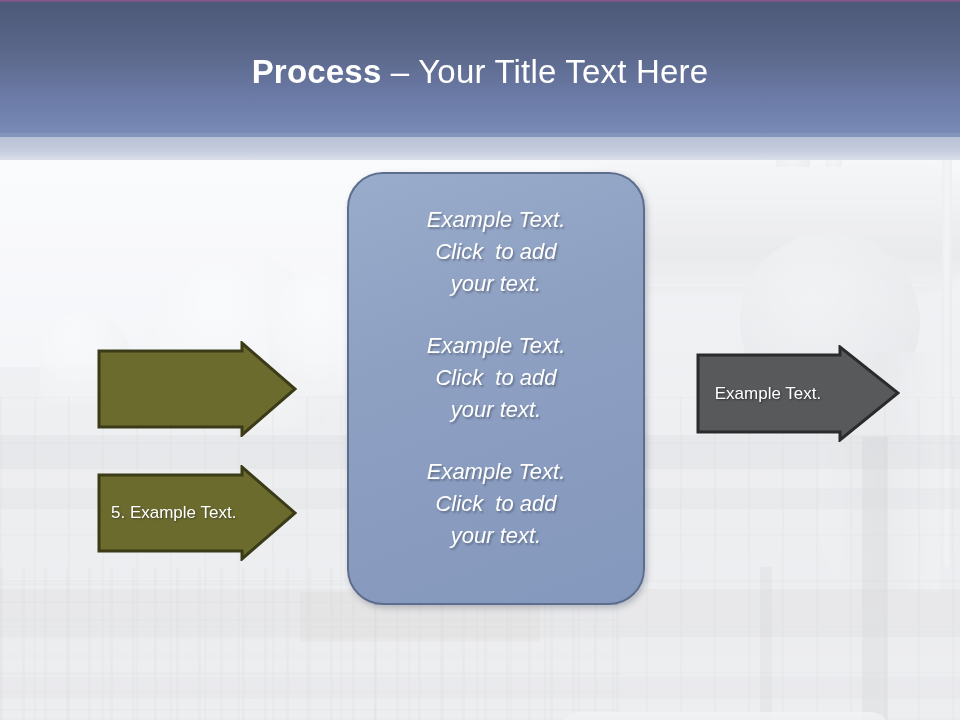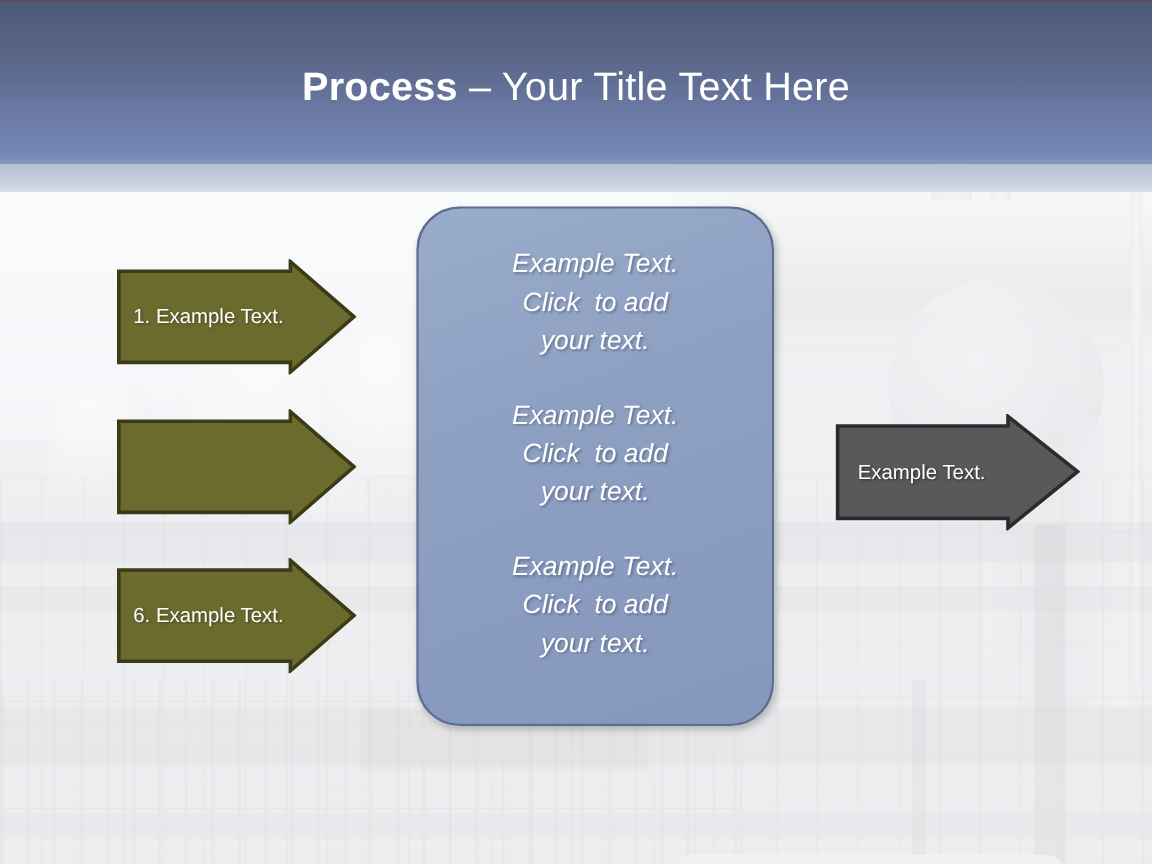--- a/index.html
+++ b/index.html
@@ -4,21 +4,21 @@
 <style>
   html,body{margin:0;padding:0;}
   body{
     width:960px;height:720px;overflow:hidden;
     font-family:"Liberation Sans", sans-serif;
     background:#ffffff;
     position:relative;
   }
   #slide{
     position:absolute;left:0;top:0;width:960px;height:720px;overflow:hidden;
-    background:#7f1d1d;
+    background:#ec4899;
   }
 
   
   .bg-photo{position:absolute;left:0;top:137px;width:960px;height:583px;overflow:hidden;
     background:linear-gradient(180deg,#e2e6ee 0%,#dfe3ea 8%,#d3d6dc 30%,#c9ccd2 60%,#c5c8ce 100%);}
   .bg-photo .sky{position:absolute;left:0;top:0;width:560px;height:230px;
     background:linear-gradient(180deg,#eef1f6 0%,#e7eaf1 60%,#dfe3ea 100%);}
   
   .bg-photo .duct{position:absolute;right:-20px;top:30px;width:420px;height:120px;border-radius:60px;
     background:linear-gradient(180deg,#dadde2 0%,#c8cbd1 45%,#b9bcc3 70%,#cdd0d6 100%);
@@ -135,38 +135,32 @@
   </div>
 
   <div class="titlebar">
     <div class="strip"></div>
   </div>
   <div class="subband"></div>
   <div class="title-text">
     <span class="strong">Process</span><span class="rest"> – Your Title Text Here</span>
   </div>
 
-  <div class="arrow green a1">
-    <svg class="shape" viewBox="0 0 200 96" preserveAspectRatio="none">
-      <polygon points="2,10 145,10 145,2 198,48 145,94 145,86 2,86" fill="#6b6b2e" stroke="#3b3b18" stroke-width="3" stroke-linejoin="miter"></polygon>
-    </svg>
-    <div class="label">1. Example Text.</div>
-  </div>
 
   <div class="arrow green a2">
     <svg class="shape" viewBox="0 0 200 96" preserveAspectRatio="none">
       <polygon points="2,10 145,10 145,2 198,48 145,94 145,86 2,86" fill="#6b6b2e" stroke="#3b3b18" stroke-width="3" stroke-linejoin="miter"></polygon>
     </svg>
   </div>
 
   <div class="arrow green a3">
     <svg class="shape" viewBox="0 0 200 96" preserveAspectRatio="none">
       <polygon points="2,10 145,10 145,2 198,48 145,94 145,86 2,86" fill="#6b6b2e" stroke="#3b3b18" stroke-width="3" stroke-linejoin="miter"></polygon>
     </svg>
-    <div class="label">6. Example Text.</div>
+    <div class="label">5. Example Text.</div>
   </div>
 
   <div class="bluebox">
     <div class="para">
       <span class="ln">Example Text.</span>
       <span class="ln">Click  to add</span>
       <span class="ln">your text.</span>
     </div>
     <div class="gap"></div>
     <div class="para">

